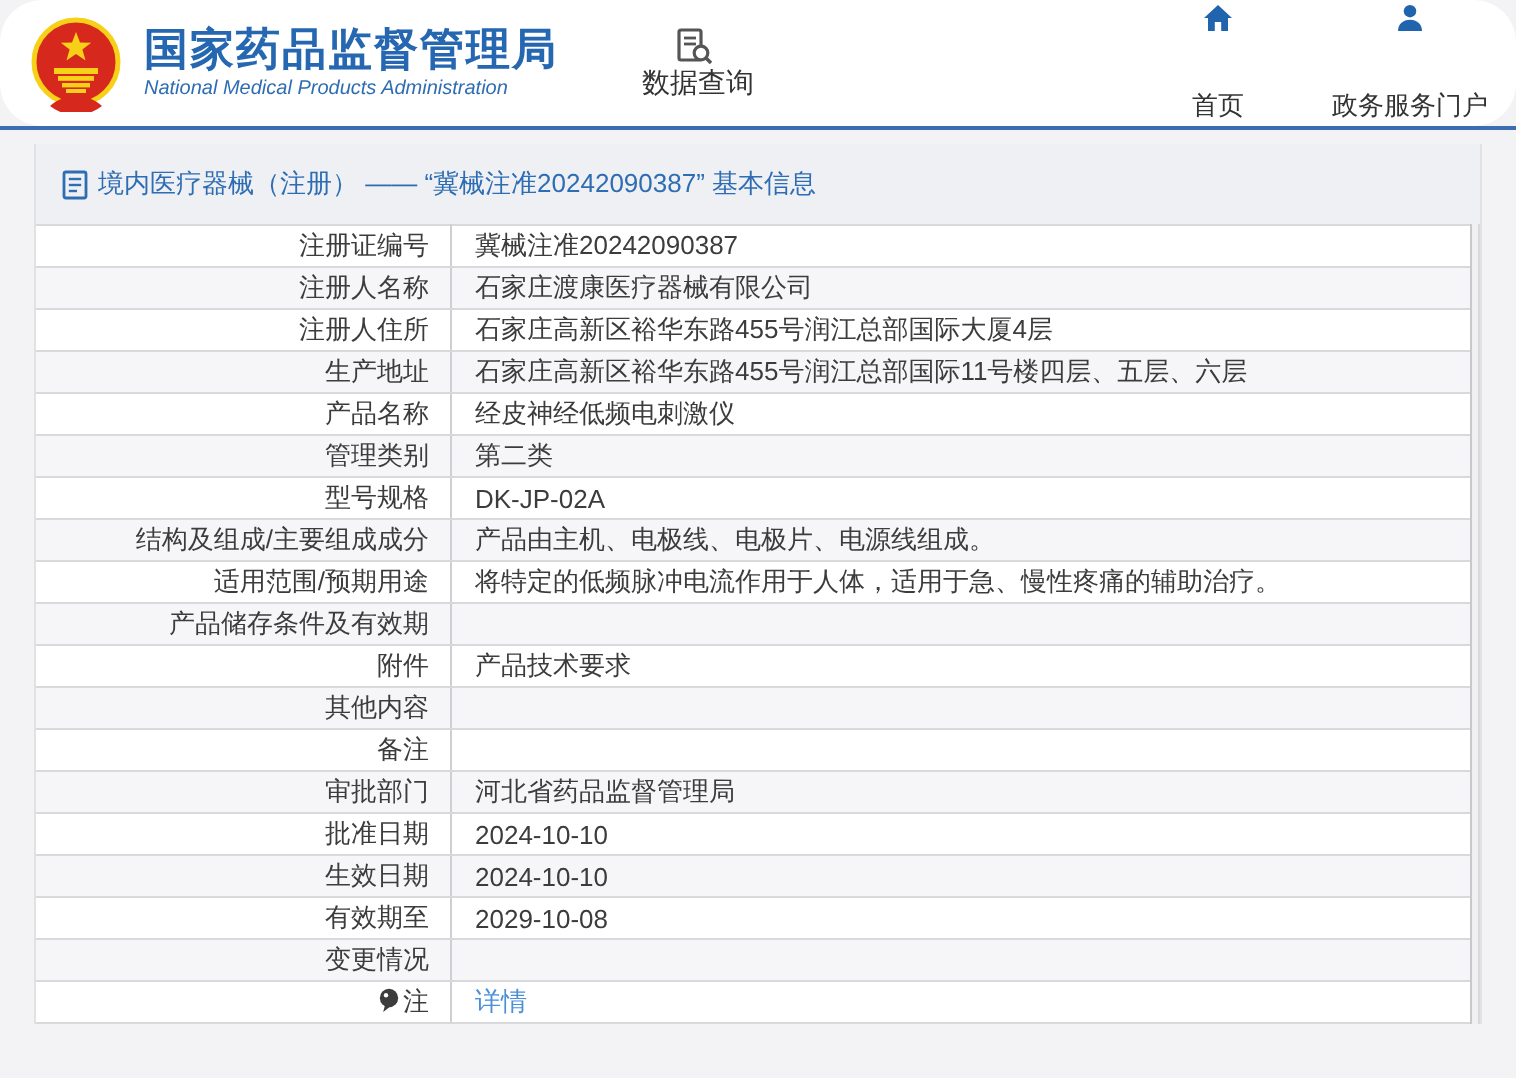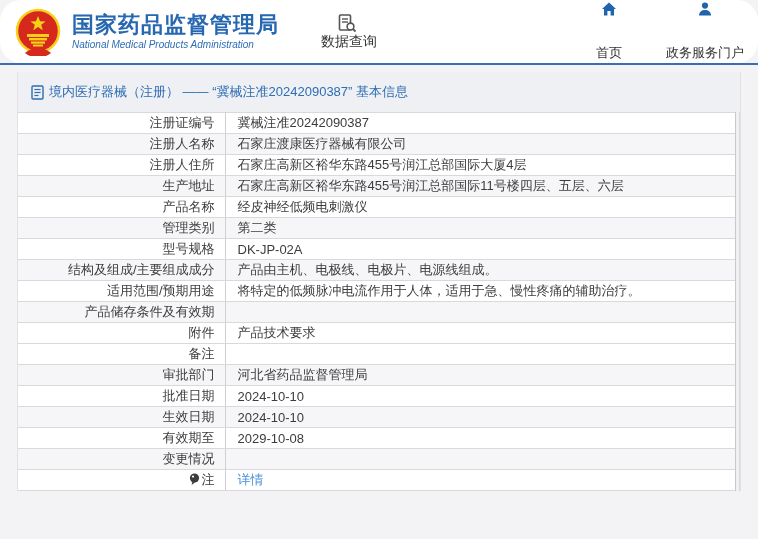--- a/index.html
+++ b/index.html
@@ -140,20 +140,24 @@
         <td>将特定的低频脉冲电流作用于人体，适用于急、慢性疼痛的辅助治疗。</td>
       </tr>
       <tr class="even">
         <td>产品储存条件及有效期</td>
         <td></td>
       </tr>
       <tr>
         <td>附件</td>
         <td>产品技术要求</td>
       </tr>
+      <tr class="even">
+        <td>其他内容</td>
+        <td></td>
+      </tr>
       <tr>
         <td>备注</td>
         <td></td>
       </tr>
       <tr class="even">
         <td>审批部门</td>
         <td>河北省药品监督管理局</td>
       </tr>
       <tr>
         <td>批准日期</td>

